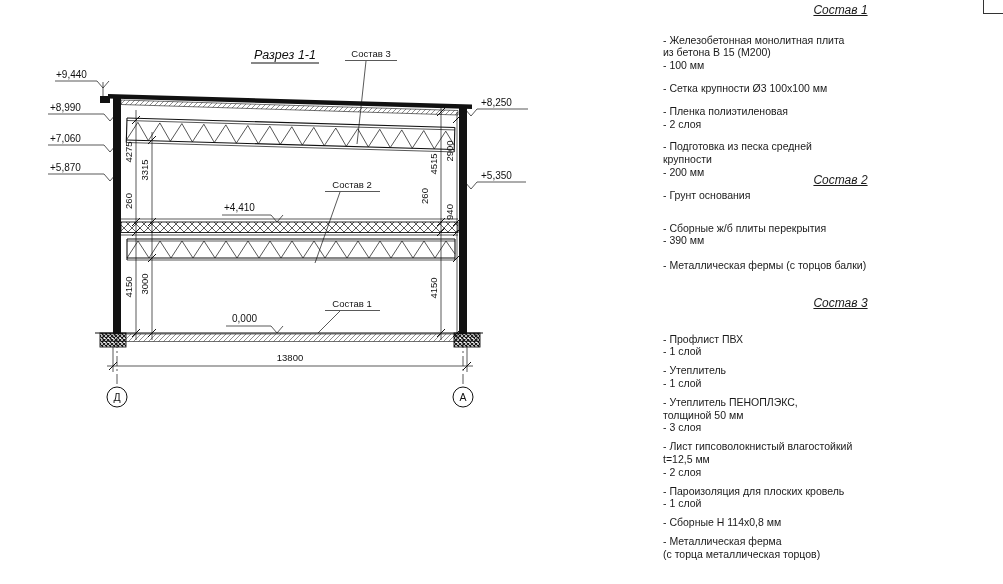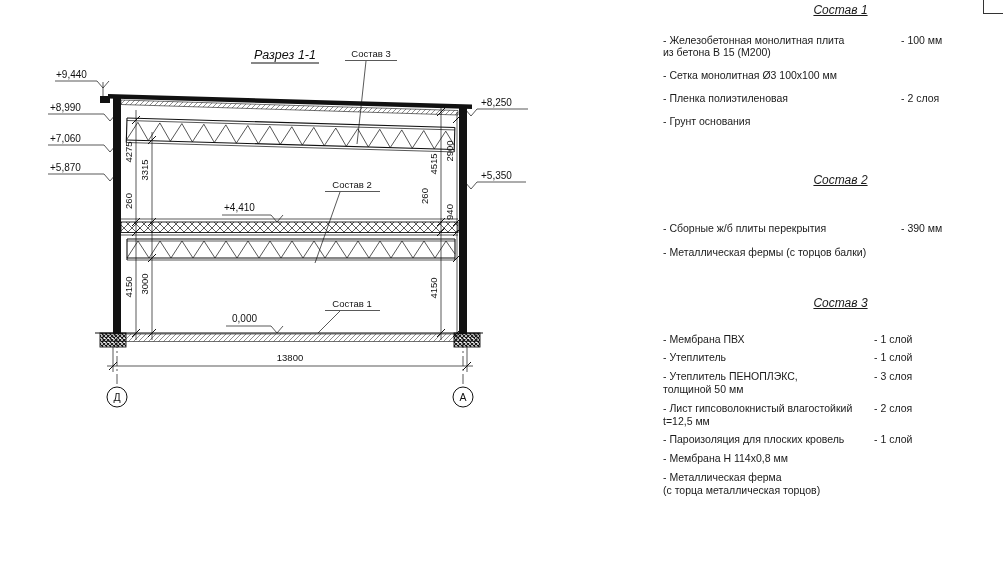--- a/index.html
+++ b/index.html
@@ -18,26 +18,26 @@
   .legend{position:absolute;left:663px;top:3px;width:300px;font-size:10.5px;line-height:1.22;}
   .leg-sec{position:absolute;left:0;width:100%;}
   .s1{top:0;}
   .s2{top:170px;}
   .s3{top:293px;}
   .leg-title{font-style:italic;text-decoration:underline;font-size:12px;
              width:235px;padding-left:60px;text-align:center;box-sizing:content-box;}
   .s1 .leg-title{margin-bottom:16px;}
   .s2 .leg-title{margin-bottom:34px;}
   .s3 .leg-title{margin-bottom:22px;}
-  .row{display:flex;margin-bottom:10px;}
+  .row{display:flex;margin-bottom:10px;flex-direction:column;}
   .s2 .row{margin-bottom:12px;}
   .s3 .row{margin-bottom:6px;}
   .t{white-space:pre-line;width:238px;flex:0 0 auto;}
   .s3 .t{width:211px;}
-  .v{white-space:nowrap;text-align:right;}
+  .v{white-space:nowrap;}
   .corner{position:absolute;right:0;top:0;width:19px;height:13px;
           border-left:1.5px solid #333;border-bottom:1.5px solid #333;}
 </style>
 </head>
 <body>
 
 <div class="canvas">
 
   <svg width="650" height="584" viewBox="0 0 650 584">
     <defs>
@@ -214,49 +214,54 @@
   <div class="legend">
 
     <section class="leg-sec s1">
       <div class="leg-title">Состав 1</div>
       <div class="row">
         <div class="t">- Железобетонная  монолитная плита
 из бетона В 15 (М200)</div>
         <div class="v">- 100 мм</div>
       </div>
       <div class="row">
-        <div class="t">- Сетка монолитная Ø3 100х100 мм</div>
+        <div class="t">- Сетка крупности Ø3 100х100 мм</div>
         <div class="v"></div>
       </div>
       <div class="row">
         <div class="t">- Пленка полиэтиленовая</div>
         <div class="v">- 2 слоя</div>
       </div>
       <div class="row">
+        <div class="t">- Подготовка из песка средней
+крупности</div>
+        <div class="v">- 200 мм</div>
+      </div>
+      <div class="row">
         <div class="t">- Грунт основания</div>
         <div class="v"></div>
       </div>
     </section>
 
     <section class="leg-sec s2">
       <div class="leg-title">Состав 2</div>
       <div class="row">
         <div class="t">- Сборные ж/б плиты перекрытия</div>
         <div class="v">- 390 мм</div>
       </div>
       <div class="row">
         <div class="t">- Металлическая фермы (с торцов балки)</div>
         <div class="v"></div>
       </div>
     </section>
 
     <section class="leg-sec s3">
       <div class="leg-title">Состав 3</div>
       <div class="row">
-        <div class="t">- Мембрана ПВХ</div>
+        <div class="t">- Профлист ПВХ</div>
         <div class="v">- 1 слой</div>
       </div>
       <div class="row">
         <div class="t">- Утеплитель</div>
         <div class="v">- 1 слой</div>
       </div>
       <div class="row">
         <div class="t">- Утеплитель ПЕНОПЛЭКС,
 толщиной 50 мм</div>
         <div class="v">- 3 слоя</div>
@@ -264,21 +269,21 @@
       <div class="row">
         <div class="t">- Лист гипсоволокнистый влагостойкий
 t=12,5 мм</div>
         <div class="v">- 2 слоя</div>
       </div>
       <div class="row">
         <div class="t">- Пароизоляция для плоских кровель</div>
         <div class="v">- 1 слой</div>
       </div>
       <div class="row">
-        <div class="t">- Мембрана Н 114х0,8 мм</div>
+        <div class="t">- Сборные Н 114х0,8 мм</div>
         <div class="v"></div>
       </div>
       <div class="row">
         <div class="t">- Металлическая ферма
 (с торца металлическая торцов)</div>
         <div class="v"></div>
       </div>
     </section>
 
   </div>

